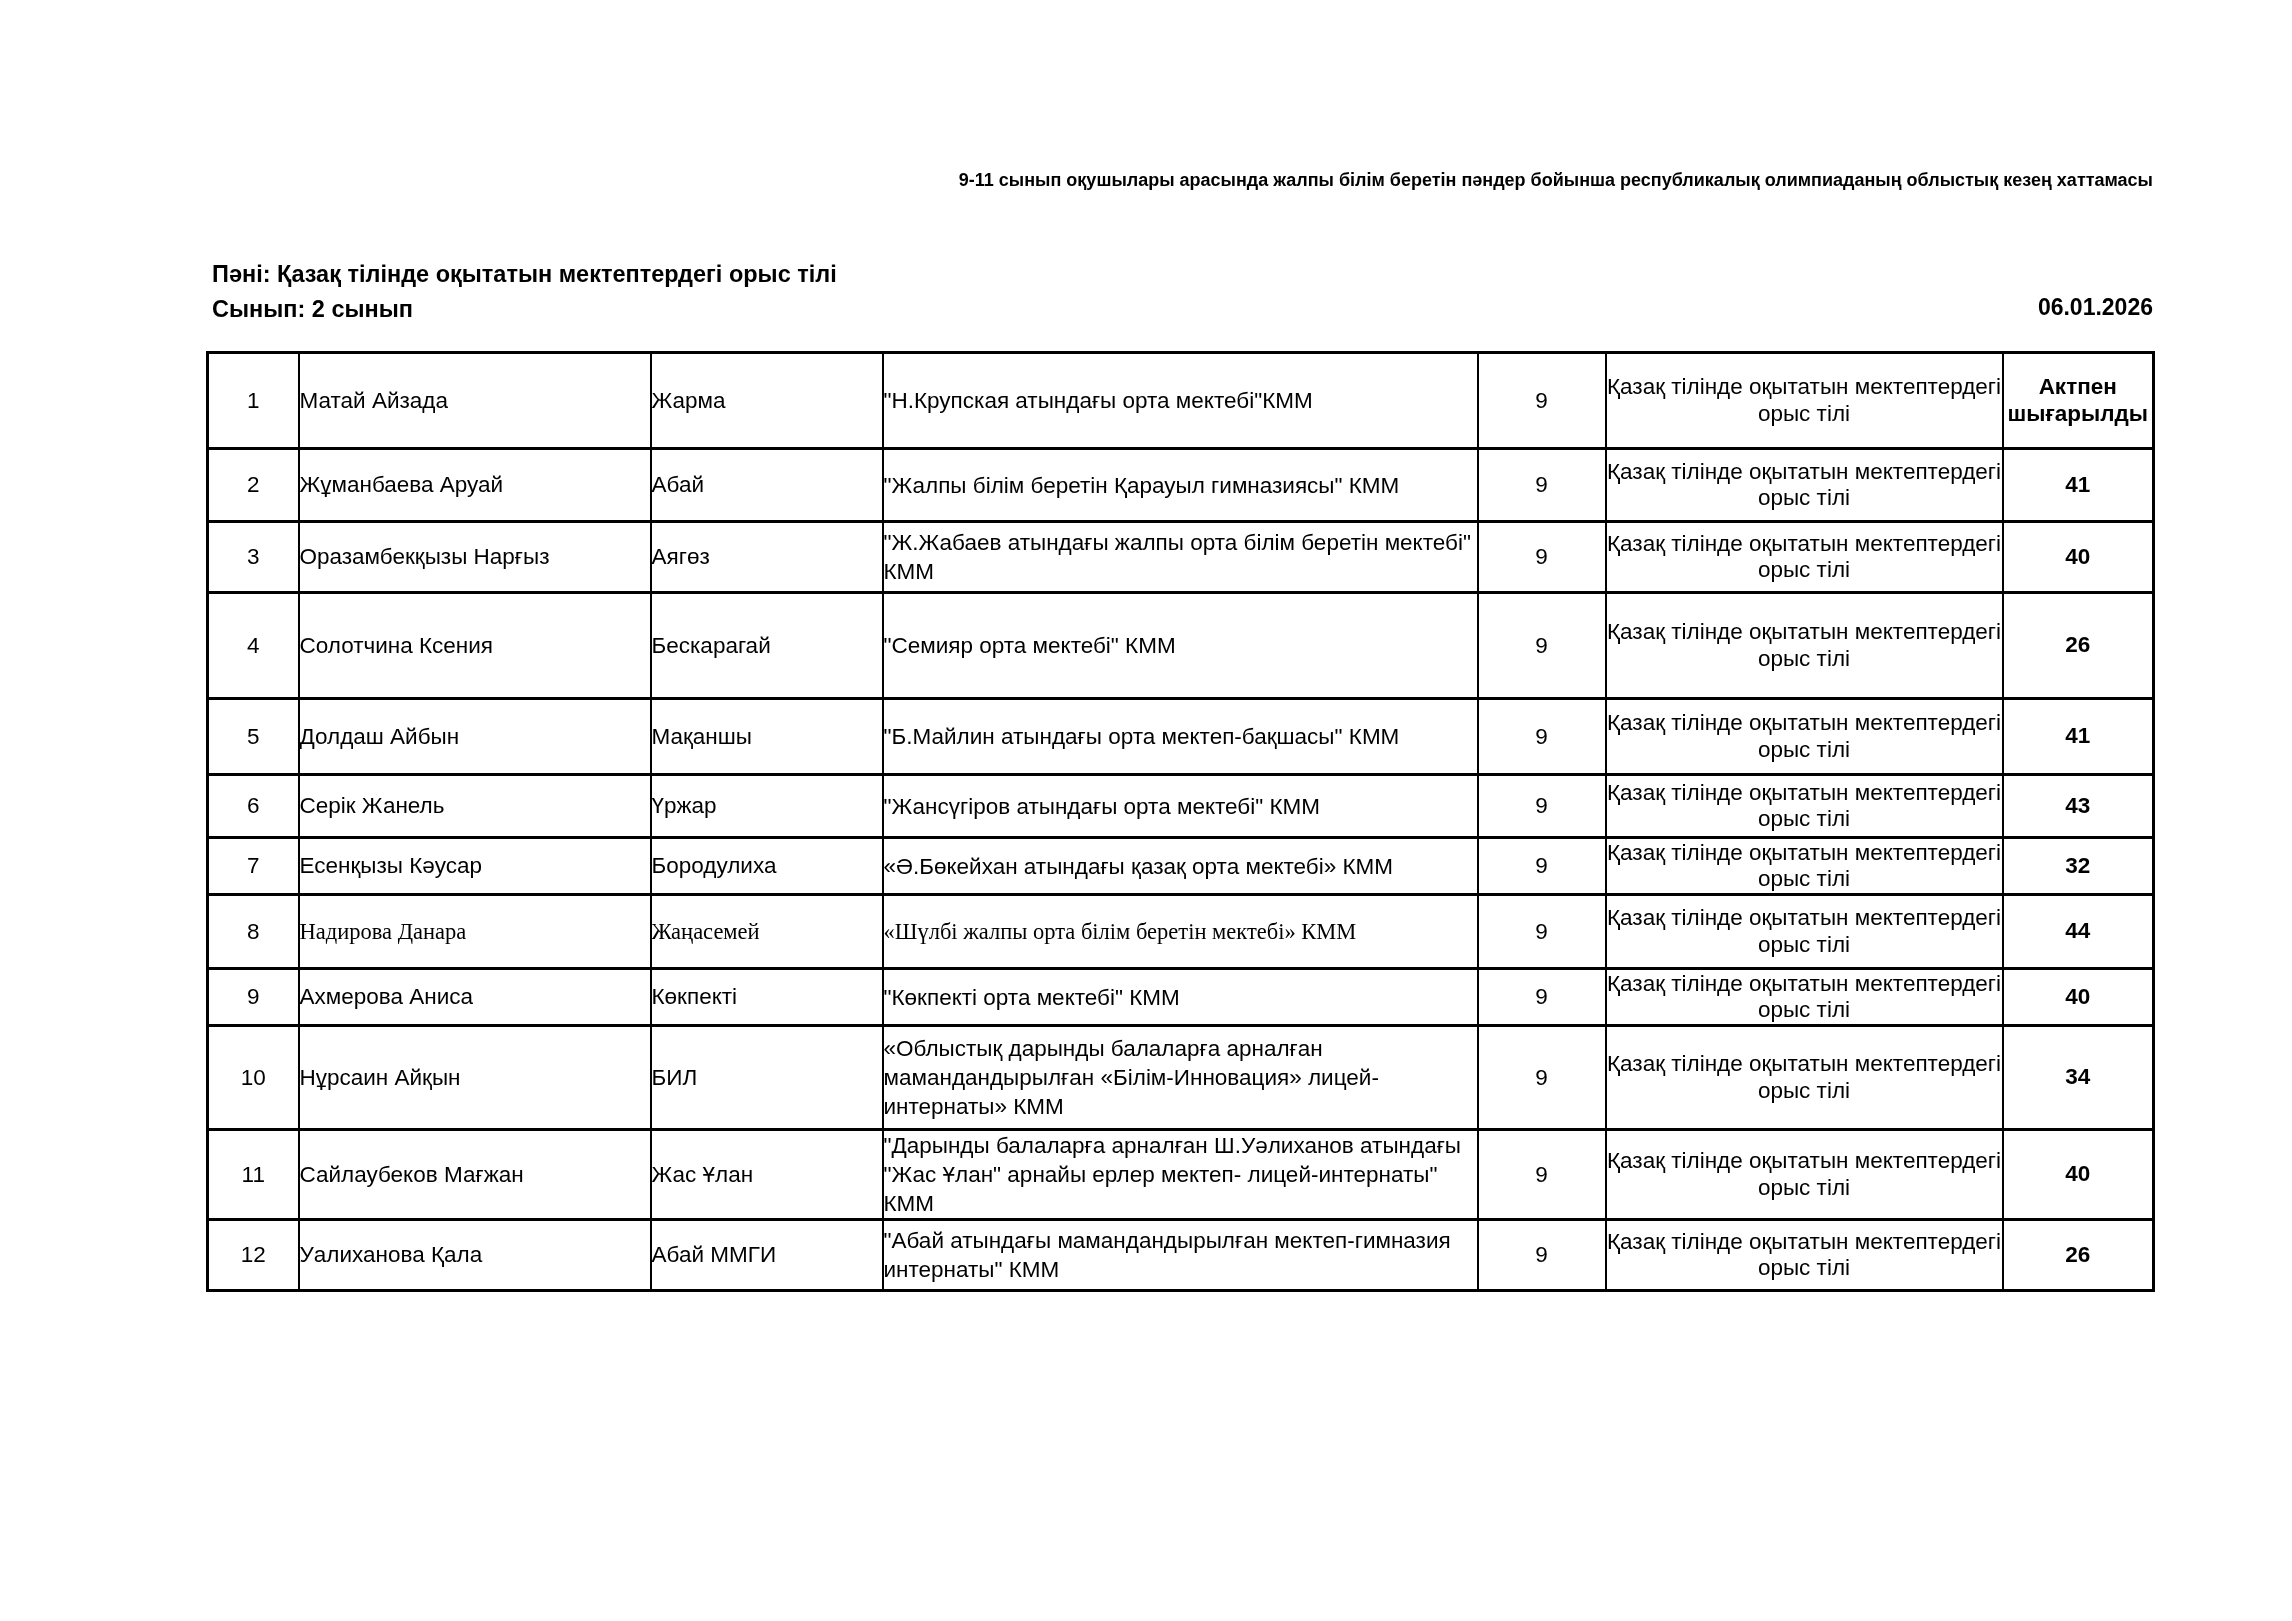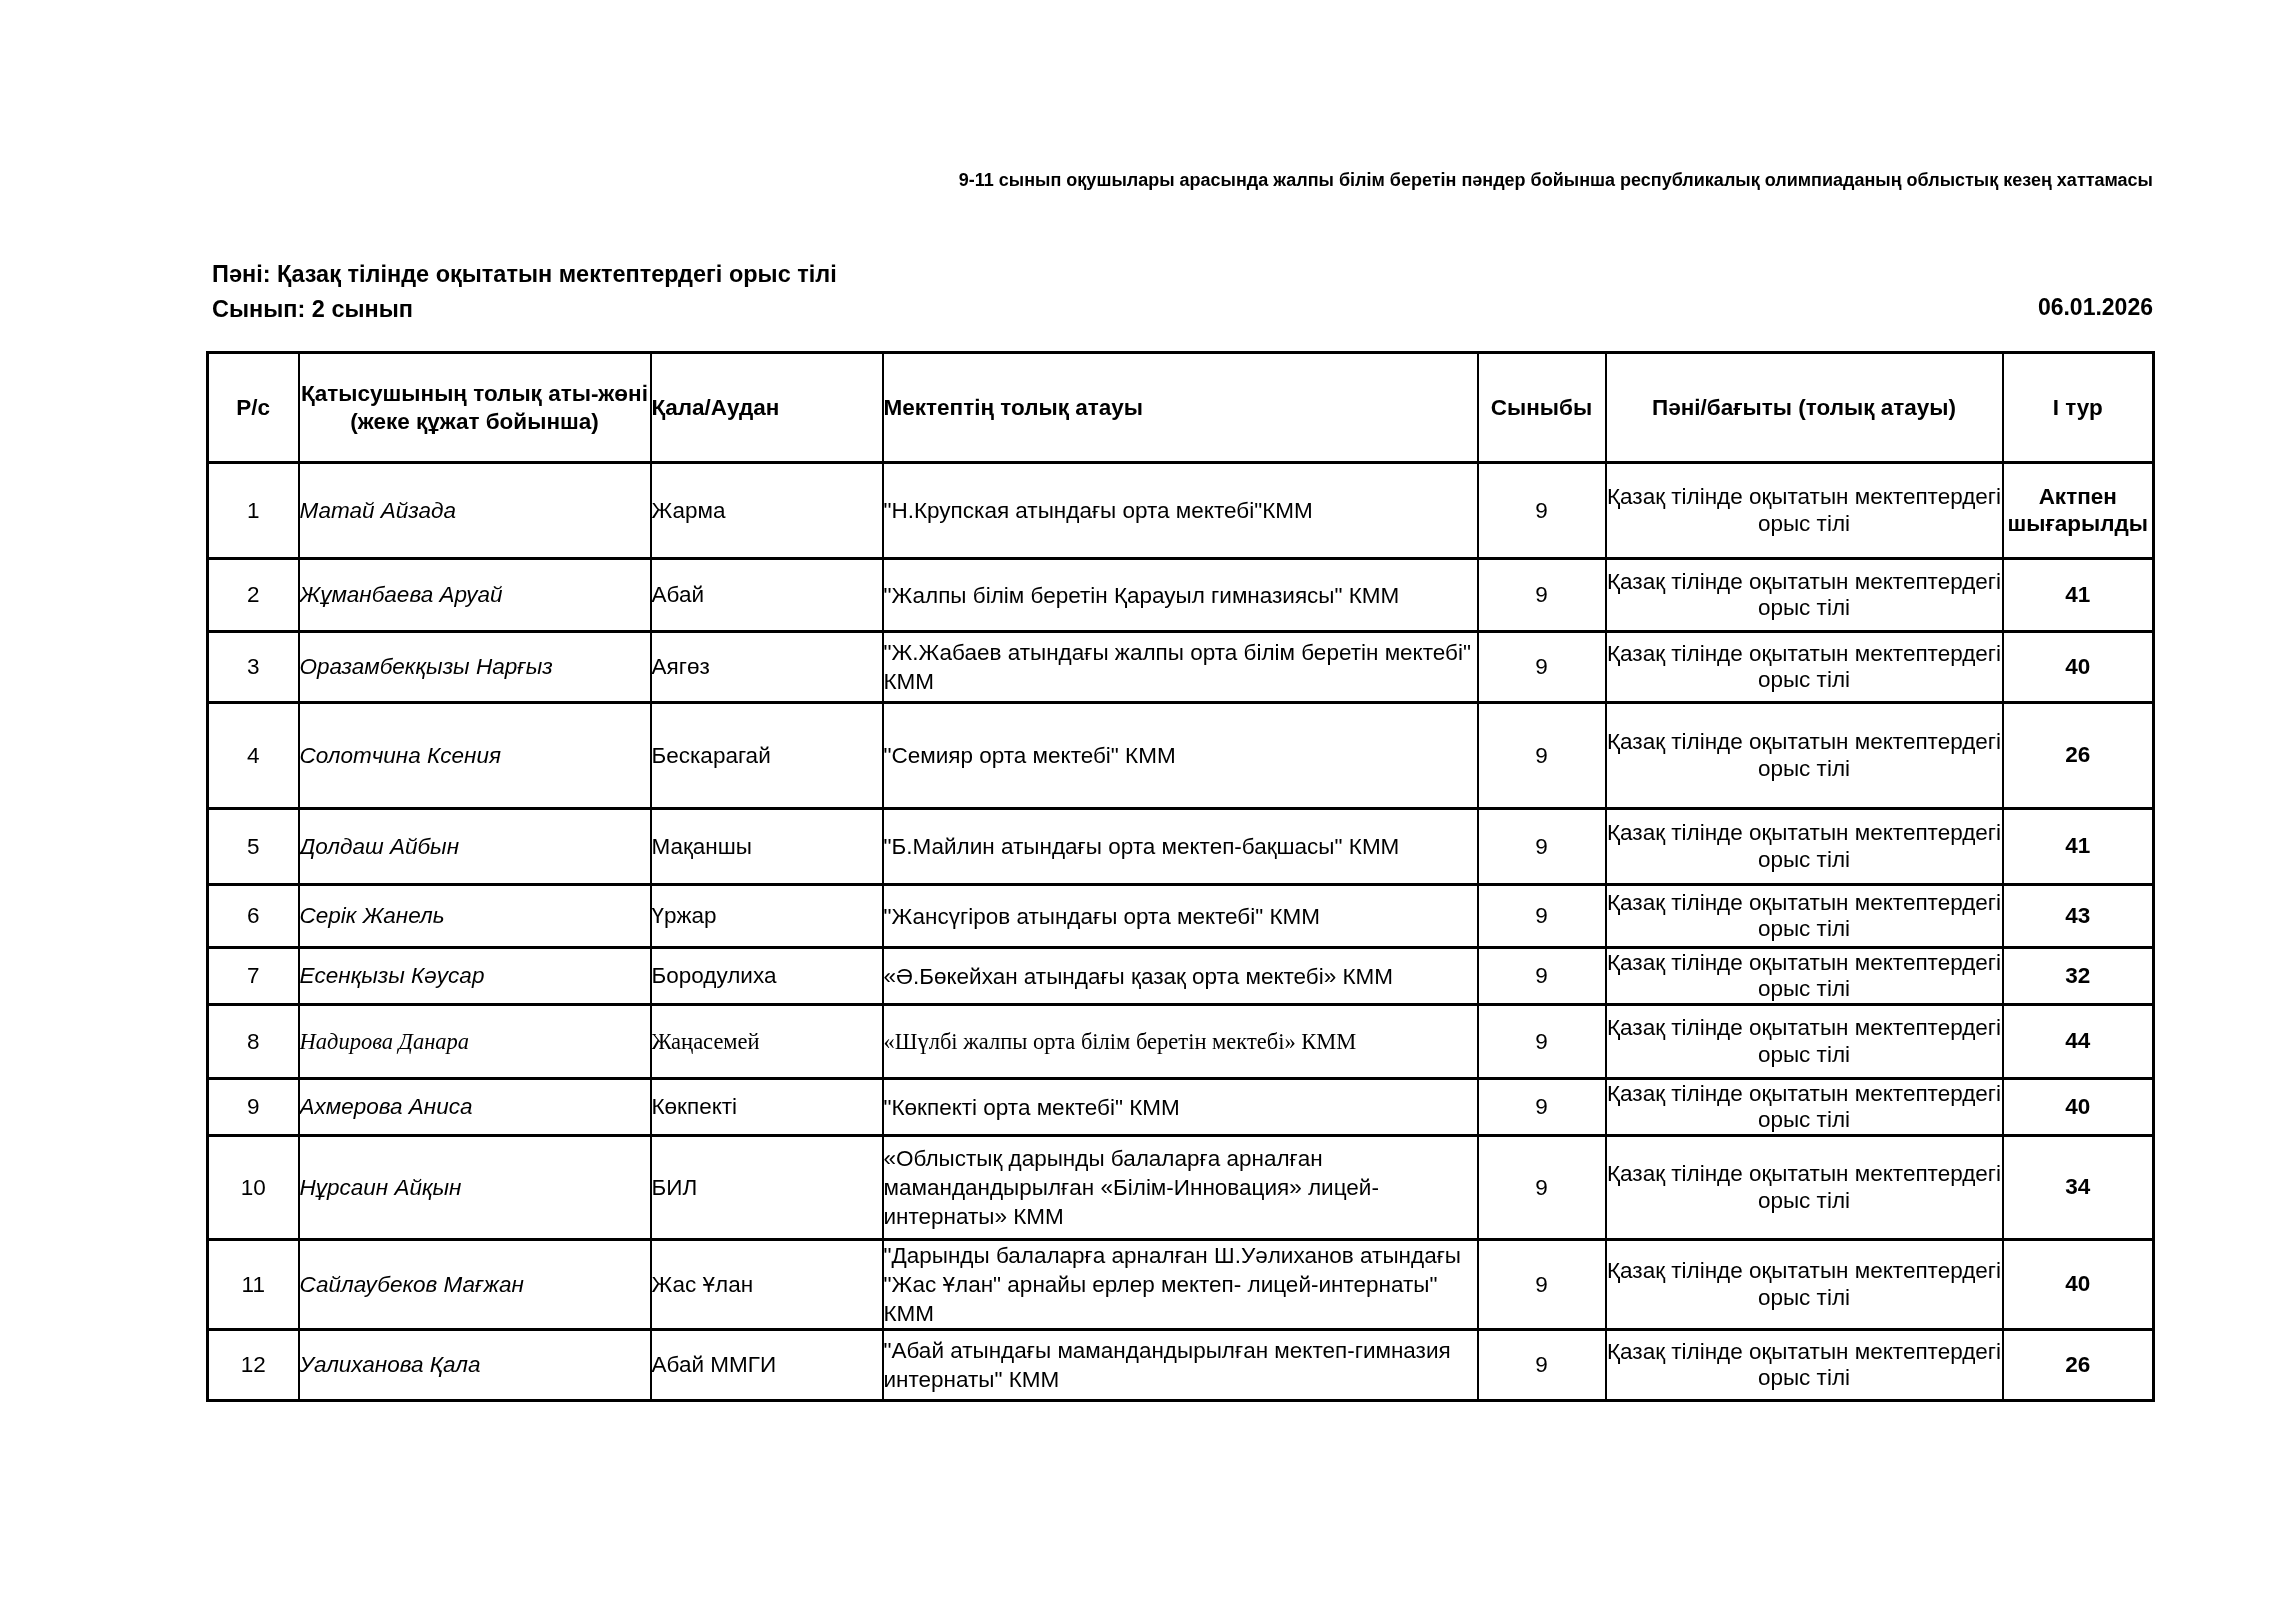--- a/index.html
+++ b/index.html
@@ -23,21 +23,21 @@
   }
   table.protocol td,table.protocol th{
     border-left:2px solid #000;border-right:2px solid #000;
     border-top:3.9px solid #000;border-bottom:3.9px solid #000;
     vertical-align:middle;overflow:hidden;padding:0;
   }
   th{font-weight:bold;font-size:22.5px;}
   .th-center{text-align:center;padding:0 7.8px;}
   .th-left{text-align:left;padding:0 9.8px;}
   .c-num{text-align:center;}
-  .c-name{text-align:left;padding:2px 5.9px 2px 9.8px;font-style:italic;}
+  .c-name{text-align:left;padding:2px 5.9px 2px 9.8px;}
   .c-city{text-align:left;padding:2px 5.9px 2px 9.8px;}
   .c-school{text-align:left;padding:2px 9.8px 2px 9.8px;line-height:29px;}
   .c-grade{text-align:center;}
   .c-subject{text-align:center;padding:2px 33px;line-height:26.5px;}
   .c-score{text-align:center;font-weight:bold;line-height:26.5px;padding:2px 5.9px;}
   .v-bottom{vertical-align:bottom;padding-bottom:4.9px;}
   .v-top{vertical-align:top;padding-top:3.9px;}
   .serif{font-family:"Liberation Serif","DejaVu Serif",serif;}
   
   .h-hdr{height:110px;} .h-r1{height:96px;} .h-r2{height:73px;}
@@ -58,29 +58,20 @@
   <colgroup>
     <col style="width:91px">
       <col style="width:352px">
       <col style="width:232px">
     <col style="width:595px">
       <col style="width:128px">
       <col style="width:397px">
     <col style="width:151px">
   </colgroup>
   <tbody>
-      <tr class="h-hdr">
-    <th class="th-center">Р/с</th>
-    <th class="th-center">Қатысушының толық аты-жөні (жеке құжат бойынша)</th>
-    <th class="th-left">Қала/Аудан</th>
-    <th class="th-left">Мектептің толық атауы</th>
-    <th class="th-center">Сыныбы</th>
-    <th class="th-center">Пәні/бағыты (толық атауы)</th>
-    <th class="th-center">I тур</th>
-  </tr>
 
   <tr class="h-r1">
     <td class="c-num">1</td>
     <td class="c-name">Матай Айзада</td>
     <td class="c-city">Жарма</td>
     <td class="c-school">"Н.Крупская атындағы орта мектебі"КММ</td>
     <td class="c-grade">9</td>
     <td class="c-subject">Қазақ тілінде оқытатын мектептердегі орыс тілі</td>
     <td class="c-score">Актпен шығарылды</td>
   </tr>

